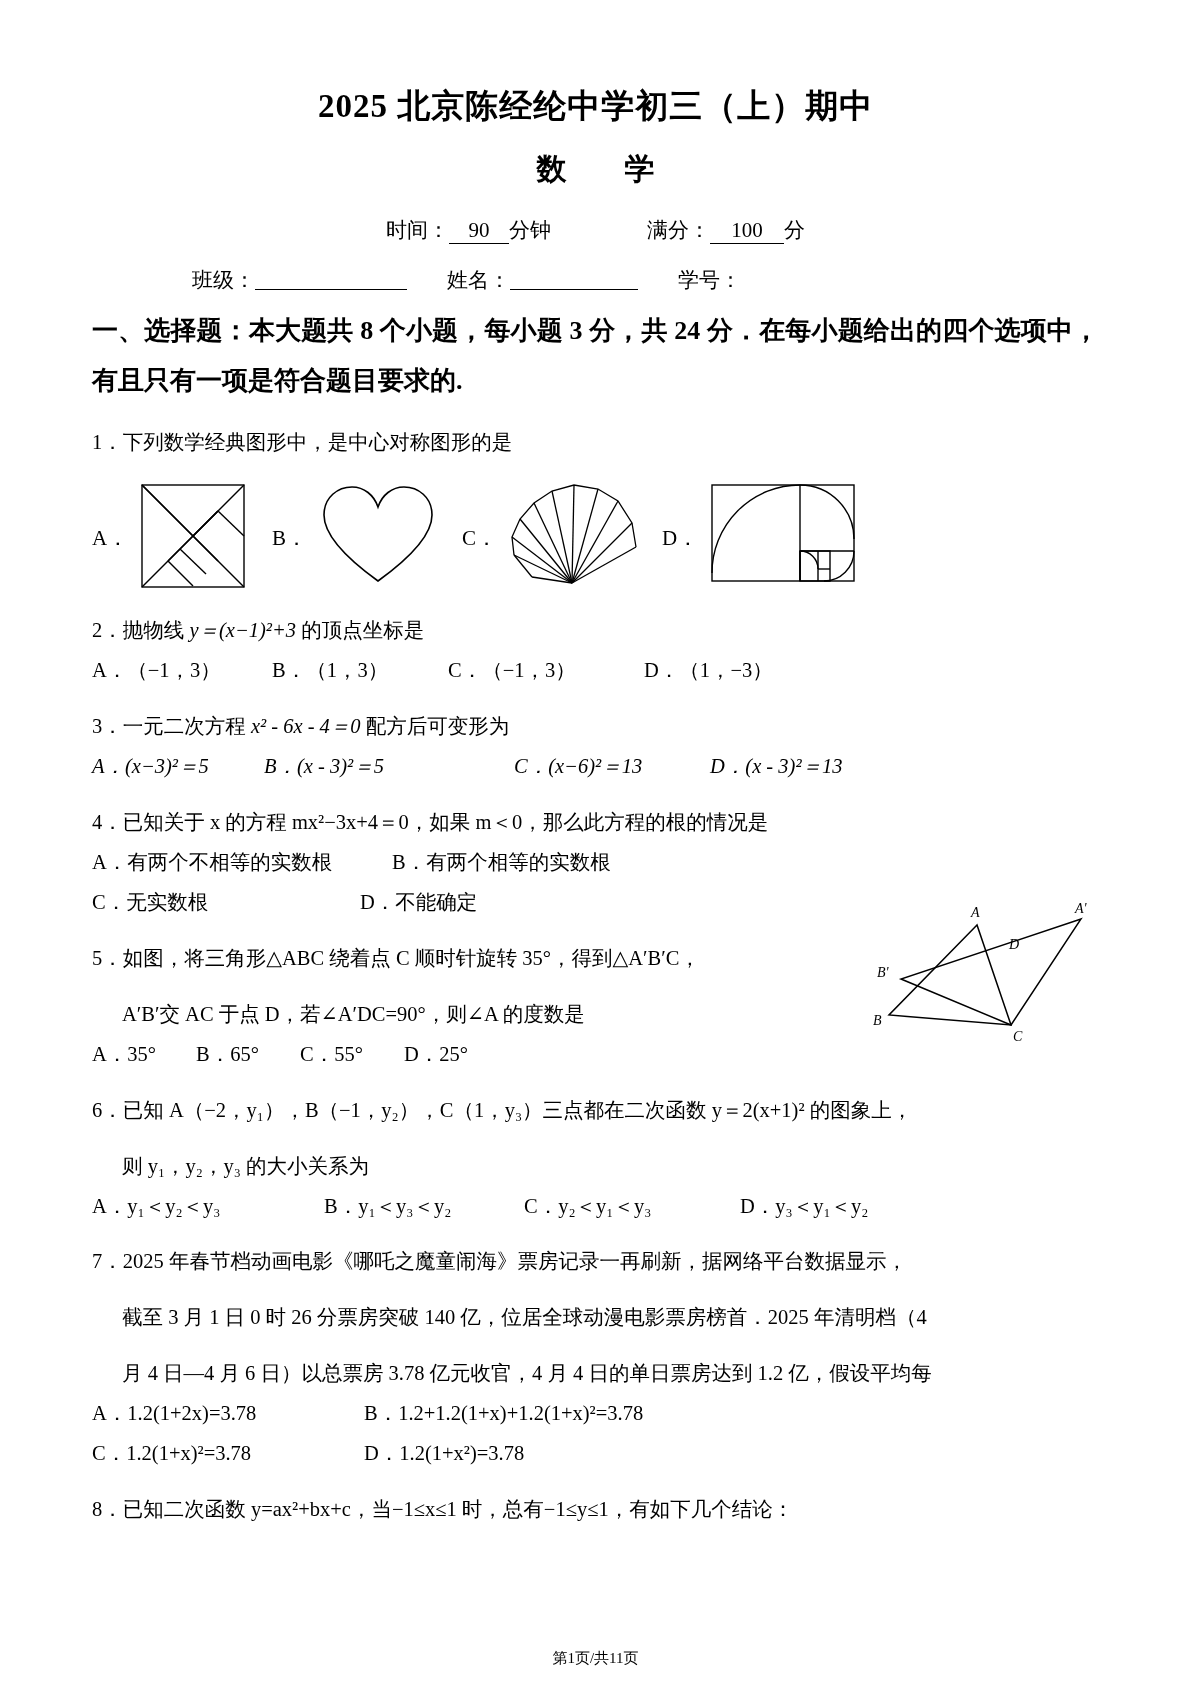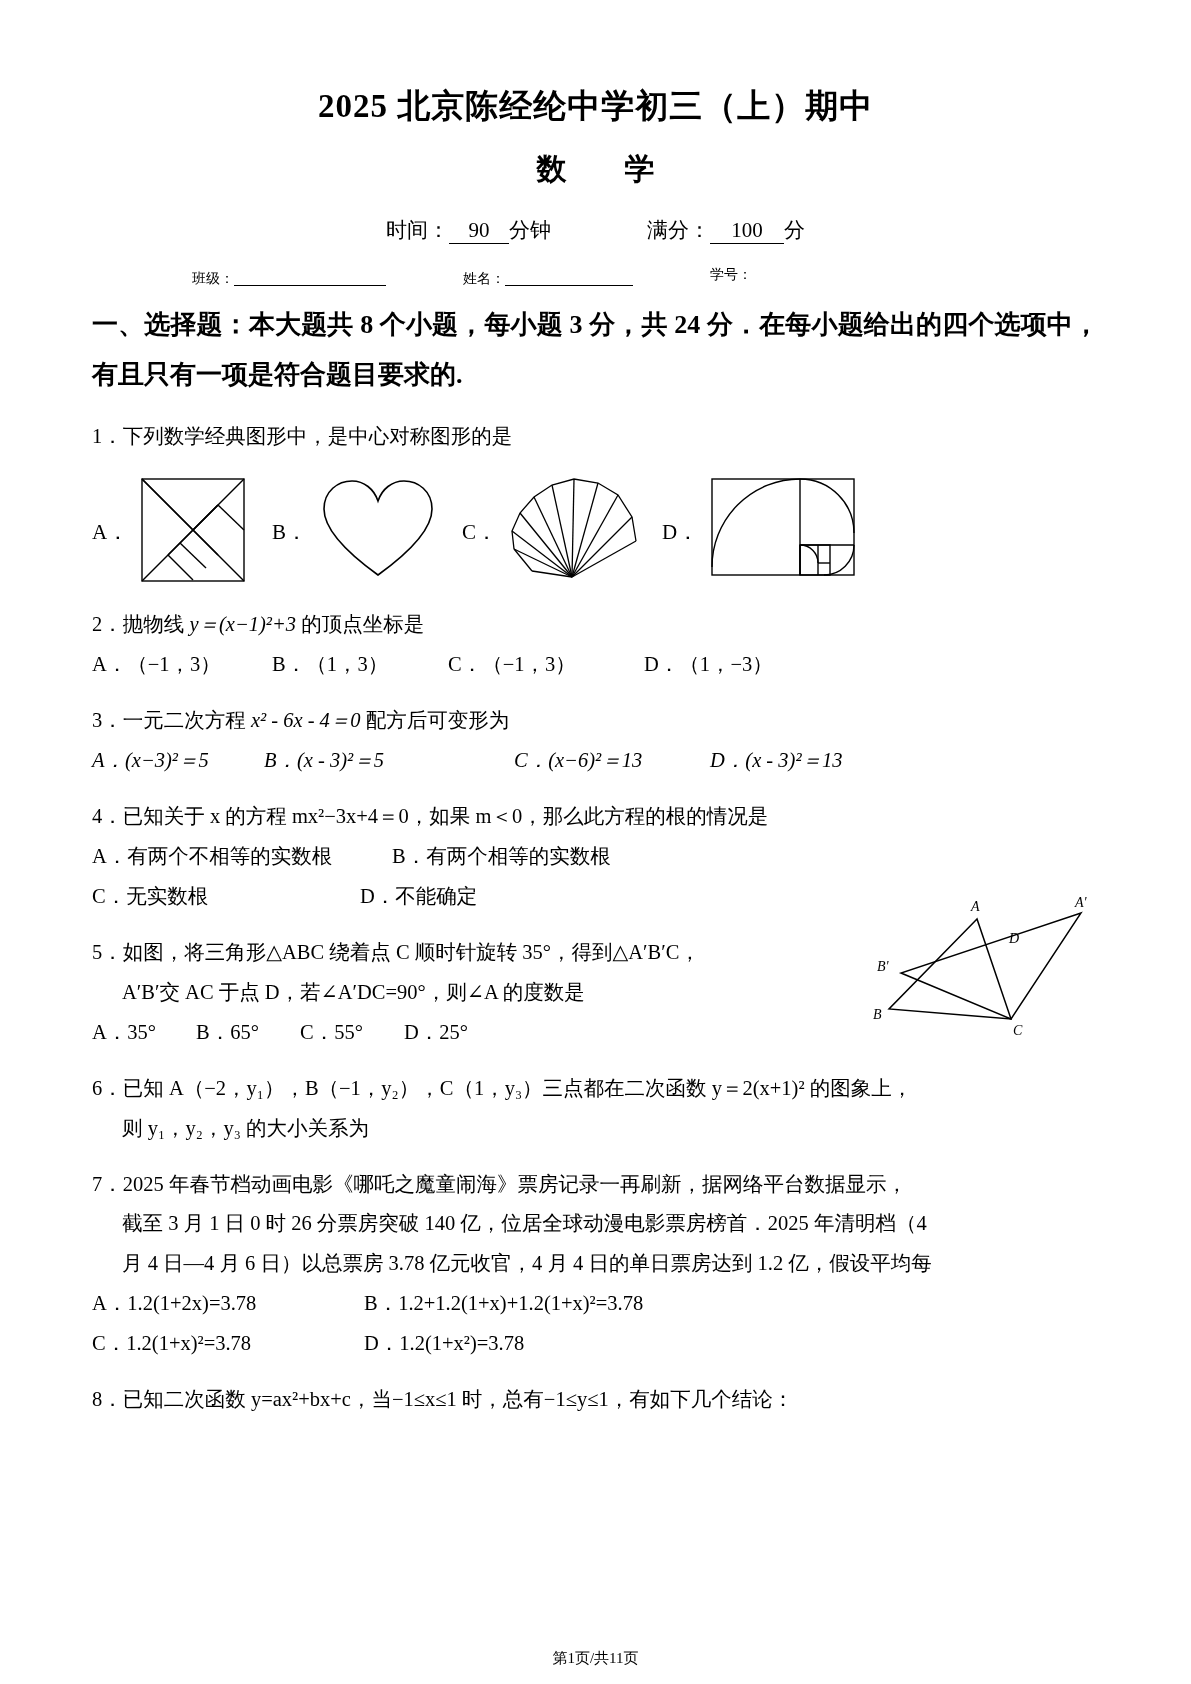--- a/index.html
+++ b/index.html
@@ -57,43 +57,43 @@
   .fill-90 { min-width: 52px; }
   .fill-100 { min-width: 66px; }
   .blank-line {
     display: inline-block;
     border-bottom: 1.6px solid #000;
     height: 19px;
     vertical-align: -3px;
   }
   .id-row {
     display: flex;
-    font-size: 14px;
+    font-size: 21px;
     margin-top: 22px;
     padding-left: 100px;
-    gap: 77px;
+    gap: 40px;
   }
   .id-row .blank-w1 { width: 152px; }
   .id-row .blank-w2 { width: 128px; }
 
   
   .section-head {
     font-size: 26px;
     line-height: 1.95;
     margin-top: 12px;
     text-align: justify;
     font-weight: bold;
   }
   .q {
     font-size: 20.5px;
     line-height: 1.95;
     margin-top: 16px;
     position: relative;
   }
-  .q-line { display: block; }
+  .q-line { display: block; margin-top: 16px; }
   .indent { padding-left: 30px; }
   .opts {
     font-size: 20.5px;
     line-height: 1.95;
     margin-top: 0;
     display: flex;
     flex-wrap: nowrap;
     white-space: nowrap;
   }
   .opt { display: inline-block; }
@@ -282,20 +282,26 @@
     <span class="opt" style="width:104px">A．35°</span>
     <span class="opt" style="width:104px">B．65°</span>
     <span class="opt" style="width:104px">C．55°</span>
     <span class="opt">D．25°</span>
   </div>
 
   <div class="q">
     <span class="q-line"><span>6．</span><span>已知 A（−2，y₁），B（−1，y₂），C（1，y₃）三点都在二次函数 y＝2(x+1)² 的图象上，</span></span>
     <span class="q-line indent">则 y₁，y₂，y₃ 的大小关系为</span>
   </div>
+  <div class="opts">
+    <span class="opt" style="width:232px">A．y₁＜y₂＜y₃</span>
+    <span class="opt" style="width:200px">B．y₁＜y₃＜y₂</span>
+    <span class="opt" style="width:216px">C．y₂＜y₁＜y₃</span>
+    <span class="opt">D．y₃＜y₁＜y₂</span>
+  </div>
 
   <div class="q">
     <span class="q-line"><span>7．</span><span>2025 年春节档动画电影《哪吒之魔童闹海》票房记录一再刷新，据网络平台数据显示，</span></span>
     <span class="q-line indent">截至 3 月 1 日 0 时 26 分票房突破 140 亿，位居全球动漫电影票房榜首．2025 年清明档（4</span>
     <span class="q-line indent">月 4 日—4 月 6 日）以总票房 3.78 亿元收官，4 月 4 日的单日票房达到 1.2 亿，假设平均每</span>
   </div>
   <div class="opts">
     <span class="opt" style="width:272px">A．1.2(1+2x)=3.78</span>
     <span class="opt">B．1.2+1.2(1+x)+1.2(1+x)²=3.78</span>
   </div>

